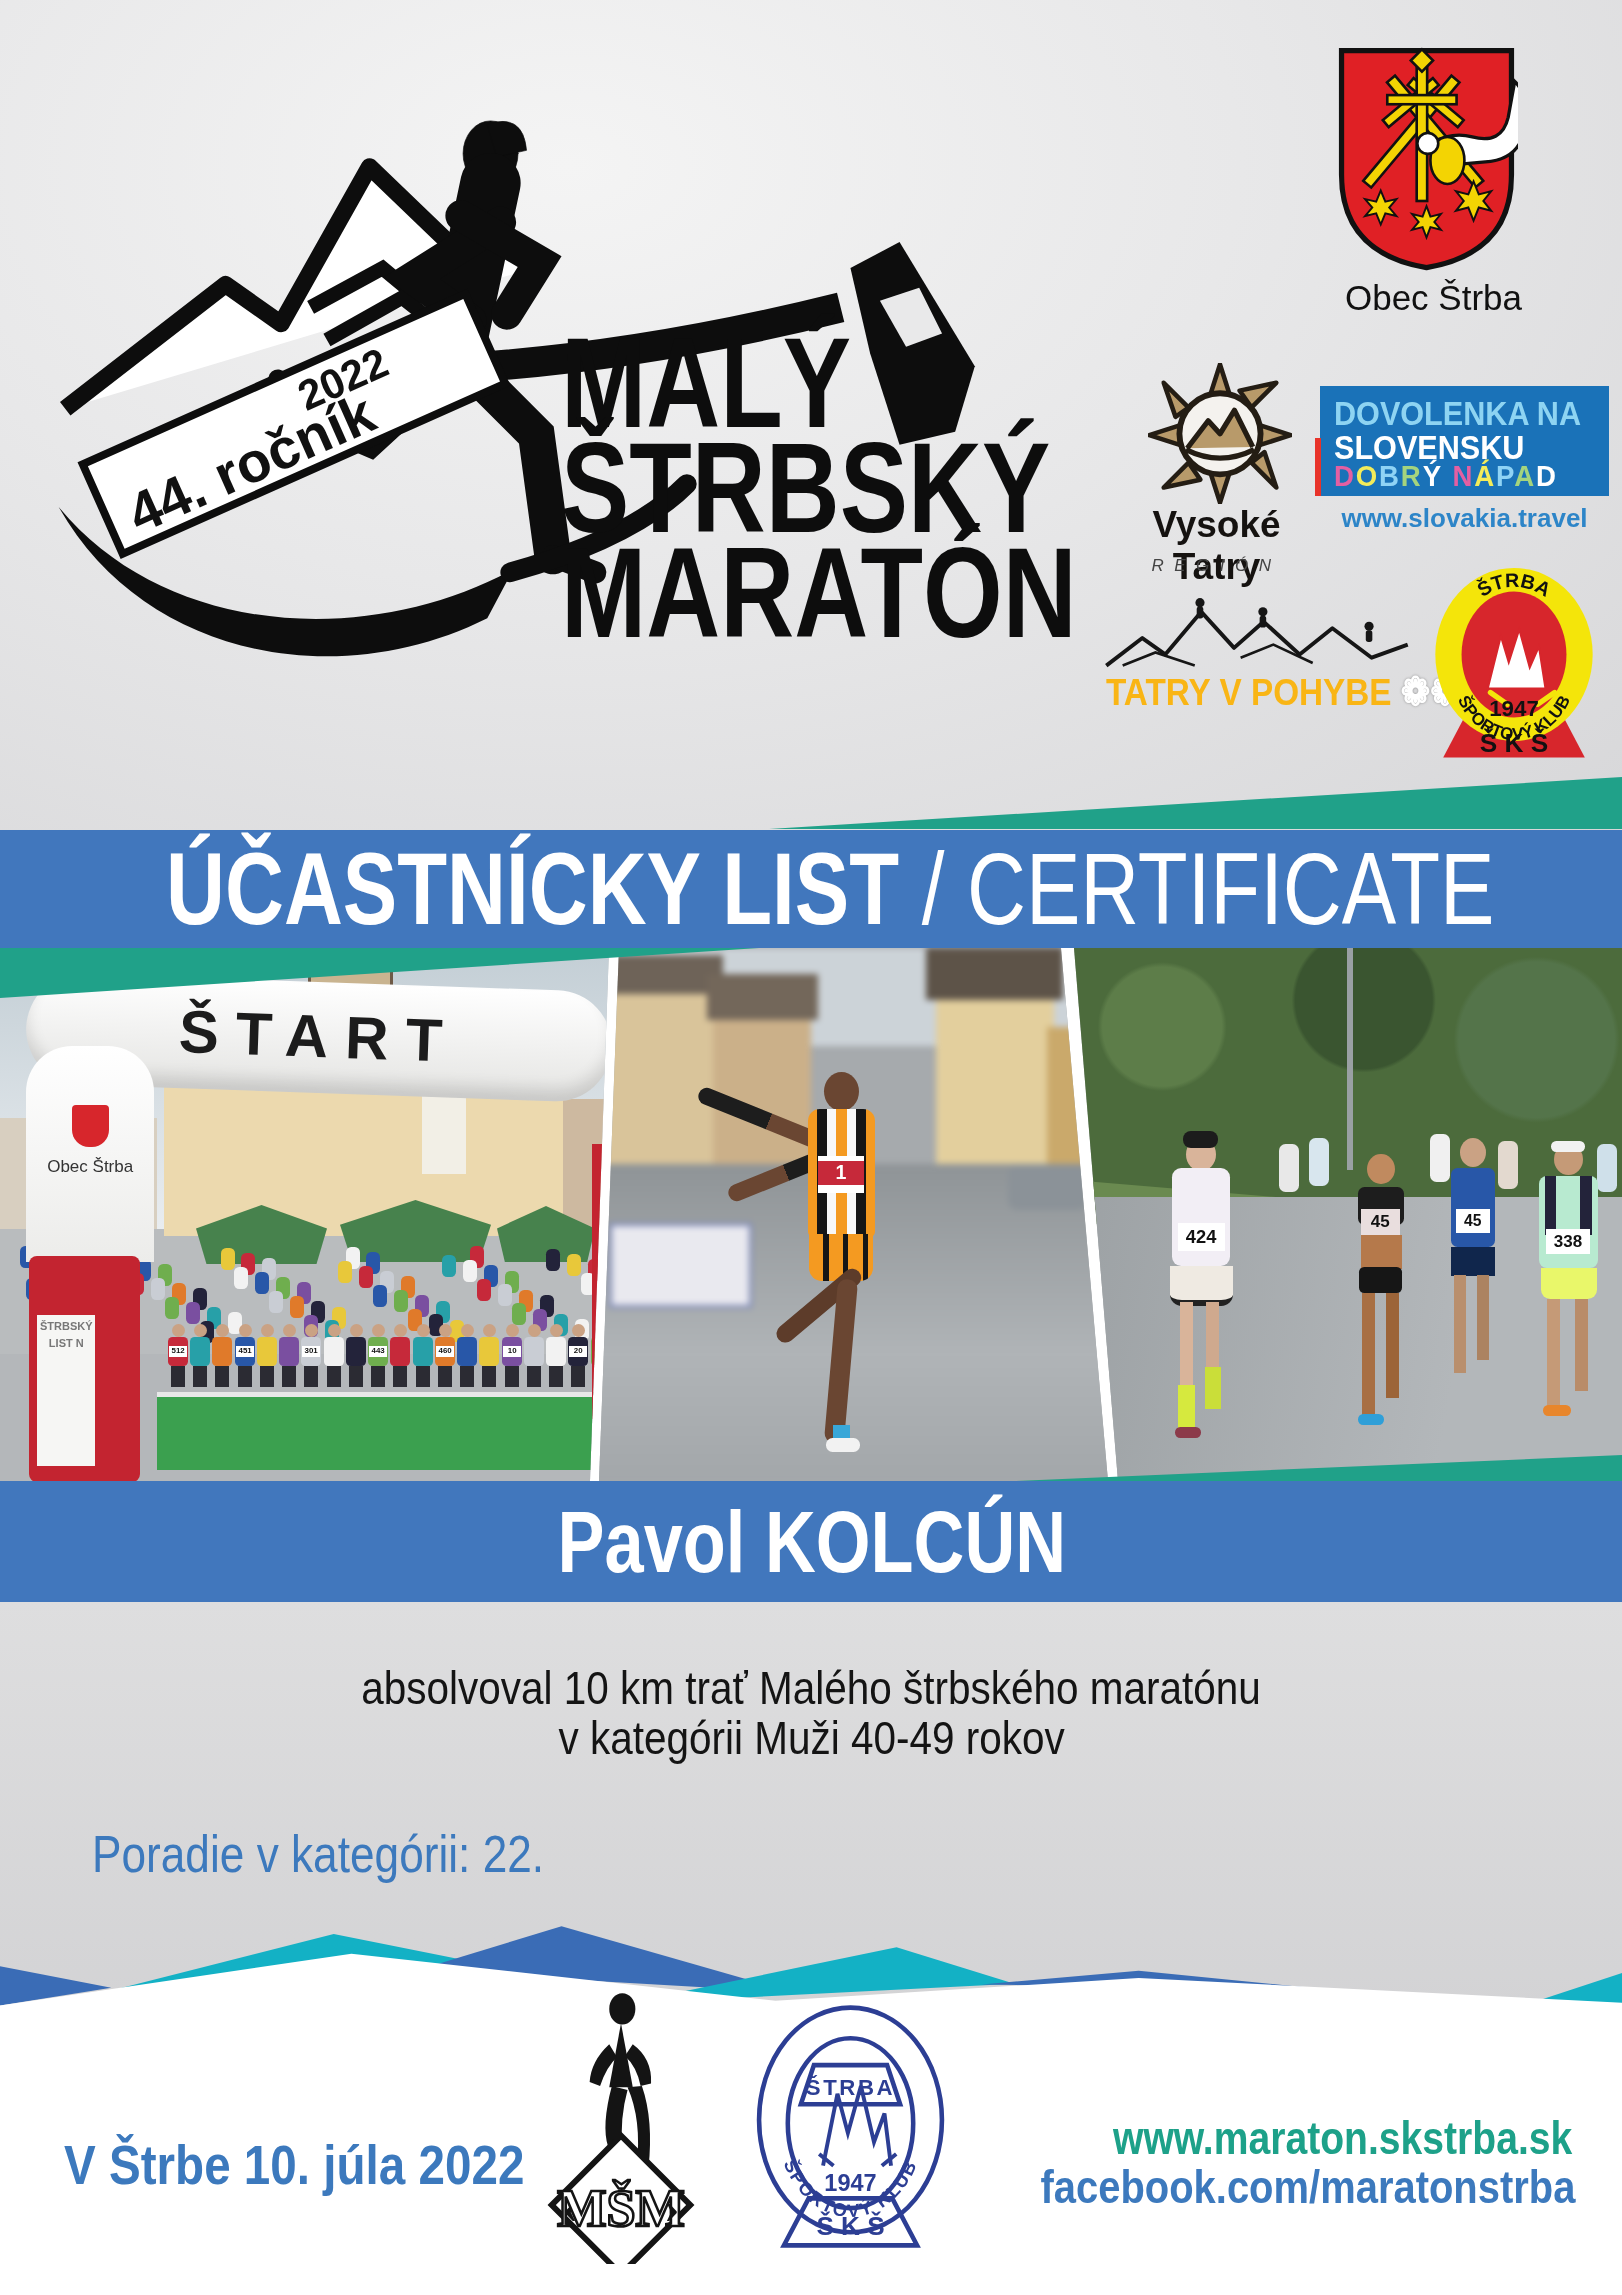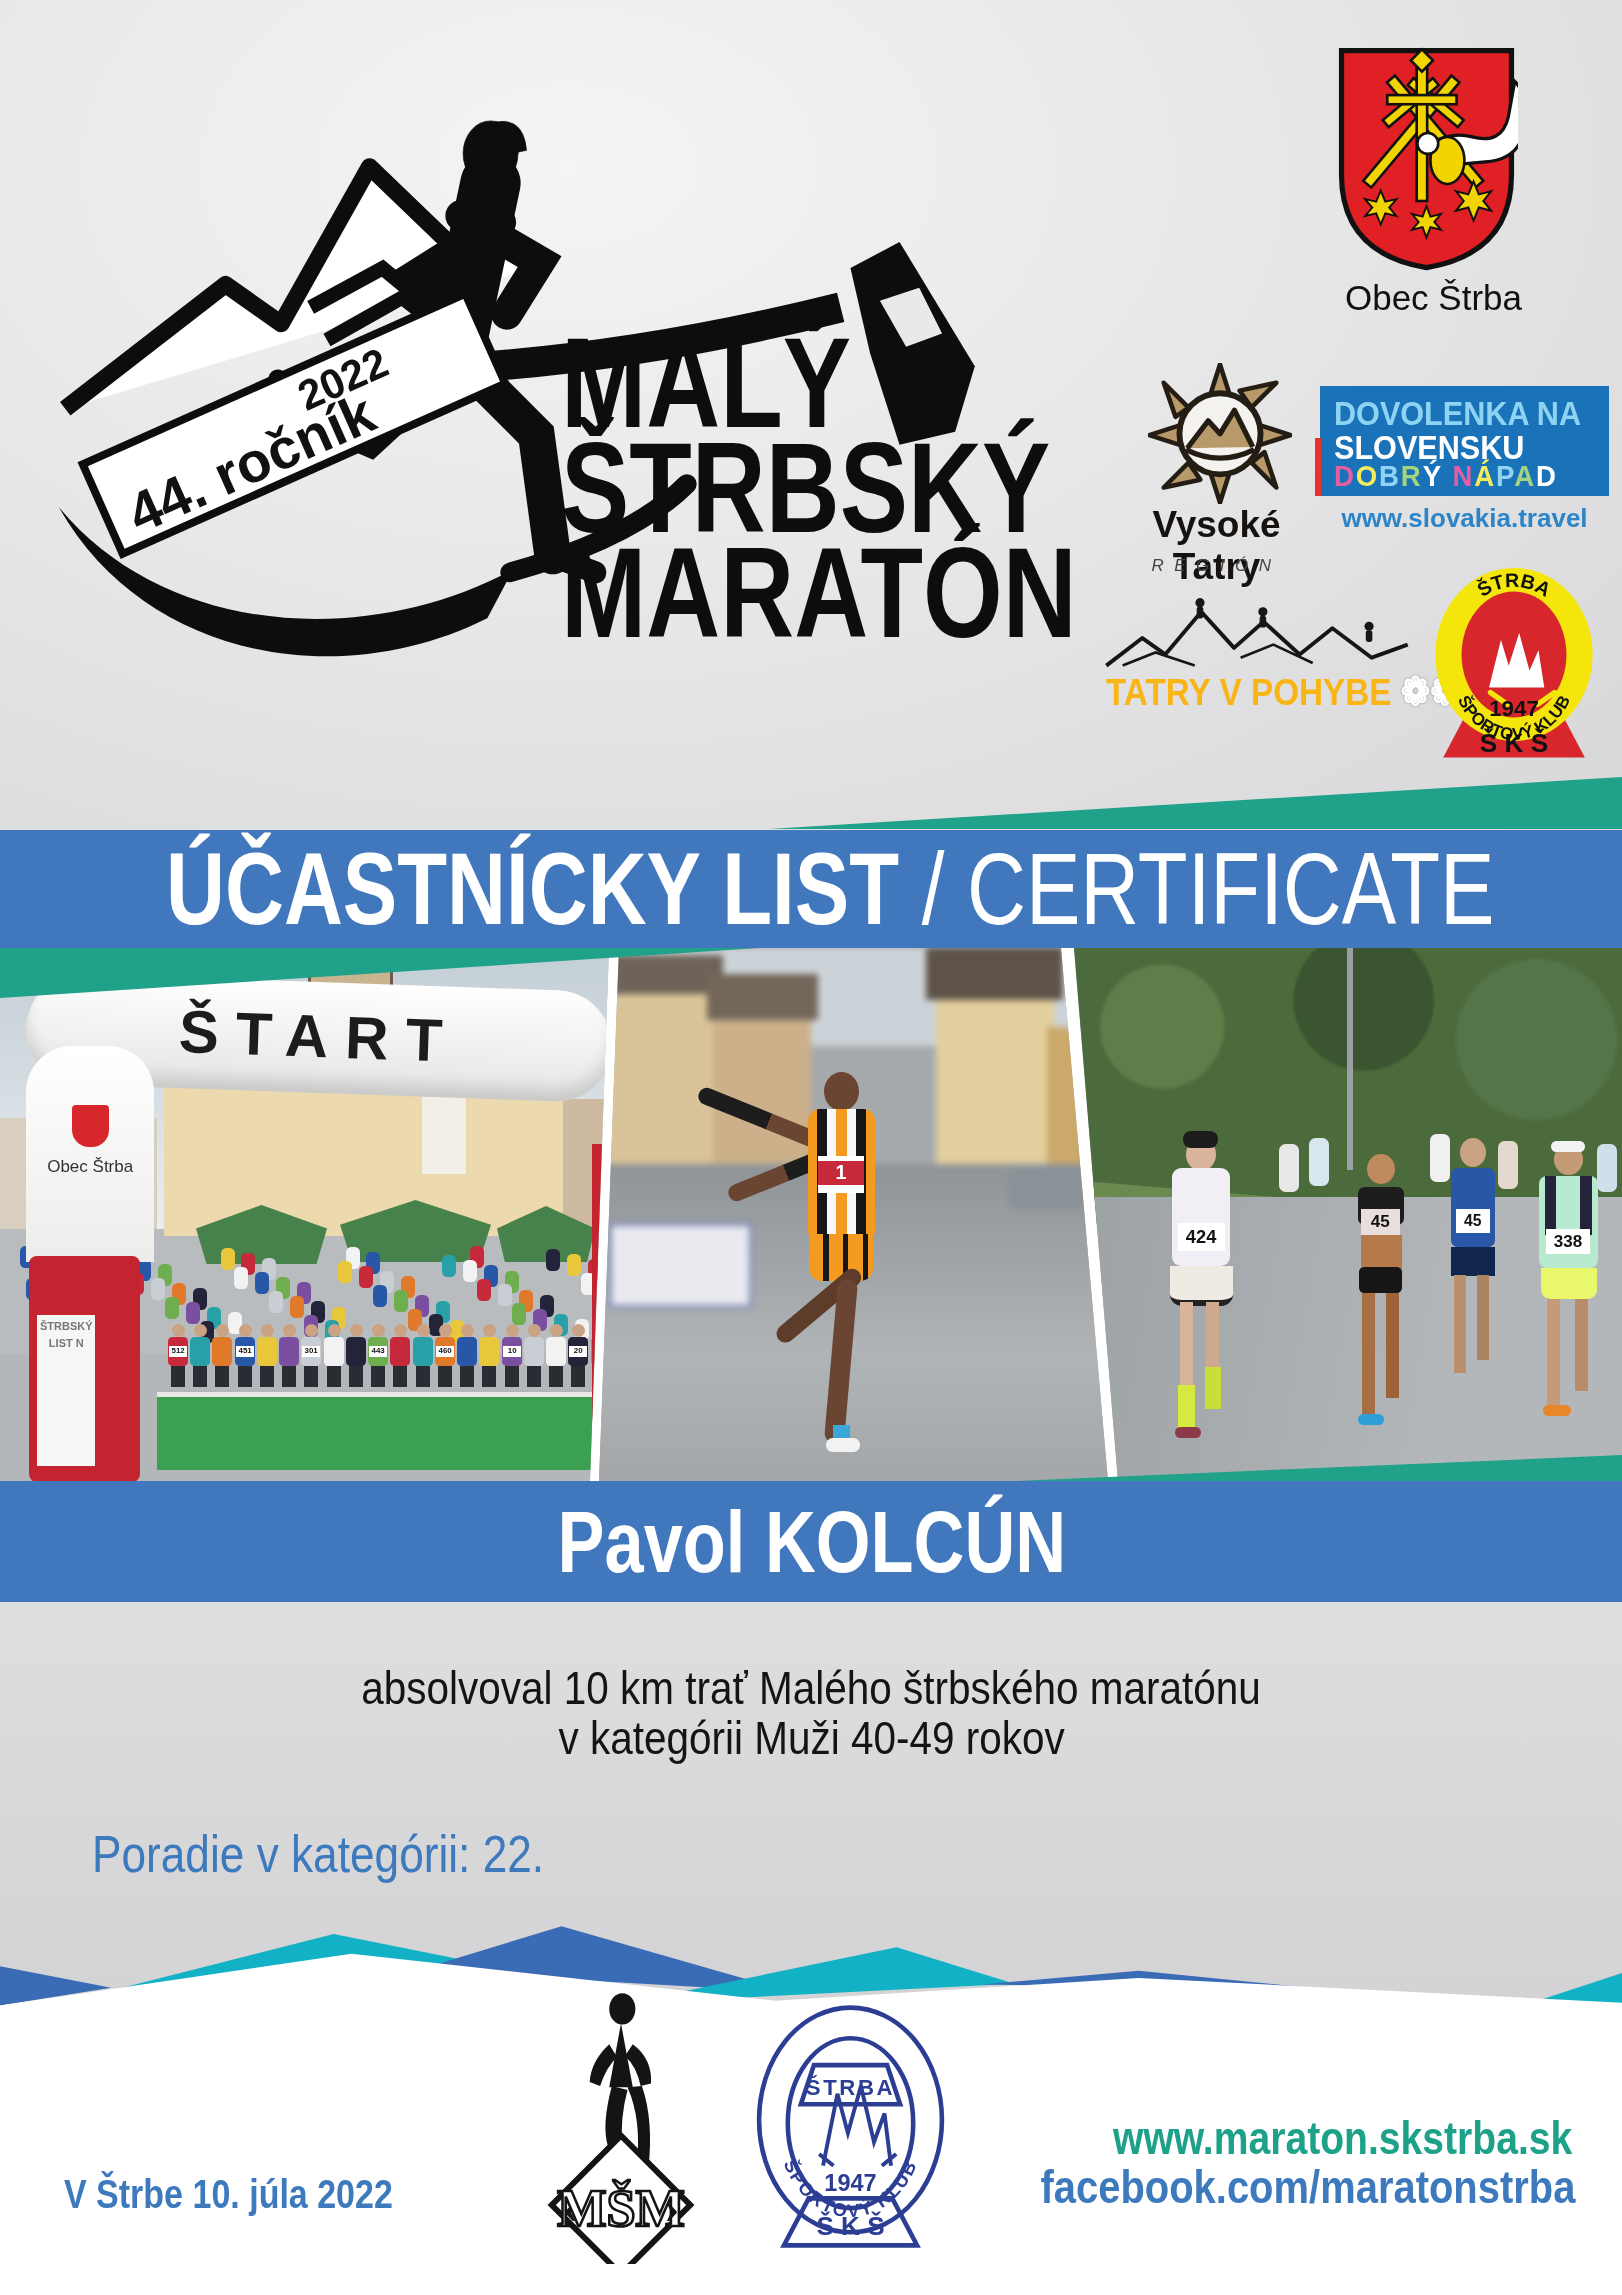--- a/index.html
+++ b/index.html
@@ -139,21 +139,21 @@
   .res1{top:1661px;}
   .res2{top:1711px;}
   .res-row{top:1824px;color:#3c79bd;font-size:52px;}
   .res-rank{left:92px;}
   .res-time{right:136px;}
 
   
   .mountains{top:1917px;left:0;width:1623px;height:131px;}
 
   
-  .f-date{top:2132px;left:64px;font-size:40px;font-weight:bold;color:#3c79bd;margin-top:40px;}
+  .f-date{top:2132px;left:64px;font-size:56px;font-weight:bold;color:#3c79bd;}
   .f-url1{top:2111px;right:51px;font-size:46px;font-weight:bold;color:#1da189;text-align:right;}
   .f-url2{top:2159px;right:48px;font-size:47px;font-weight:bold;color:#3c79bd;text-align:right;}
   .msm{top:1989px;left:523px;width:196px;height:275px;}
   .sksstamp{top:2002px;left:746px;width:209px;height:249px;}
 </style>
 </head>
 <body>
 
 <div class="page">
 

